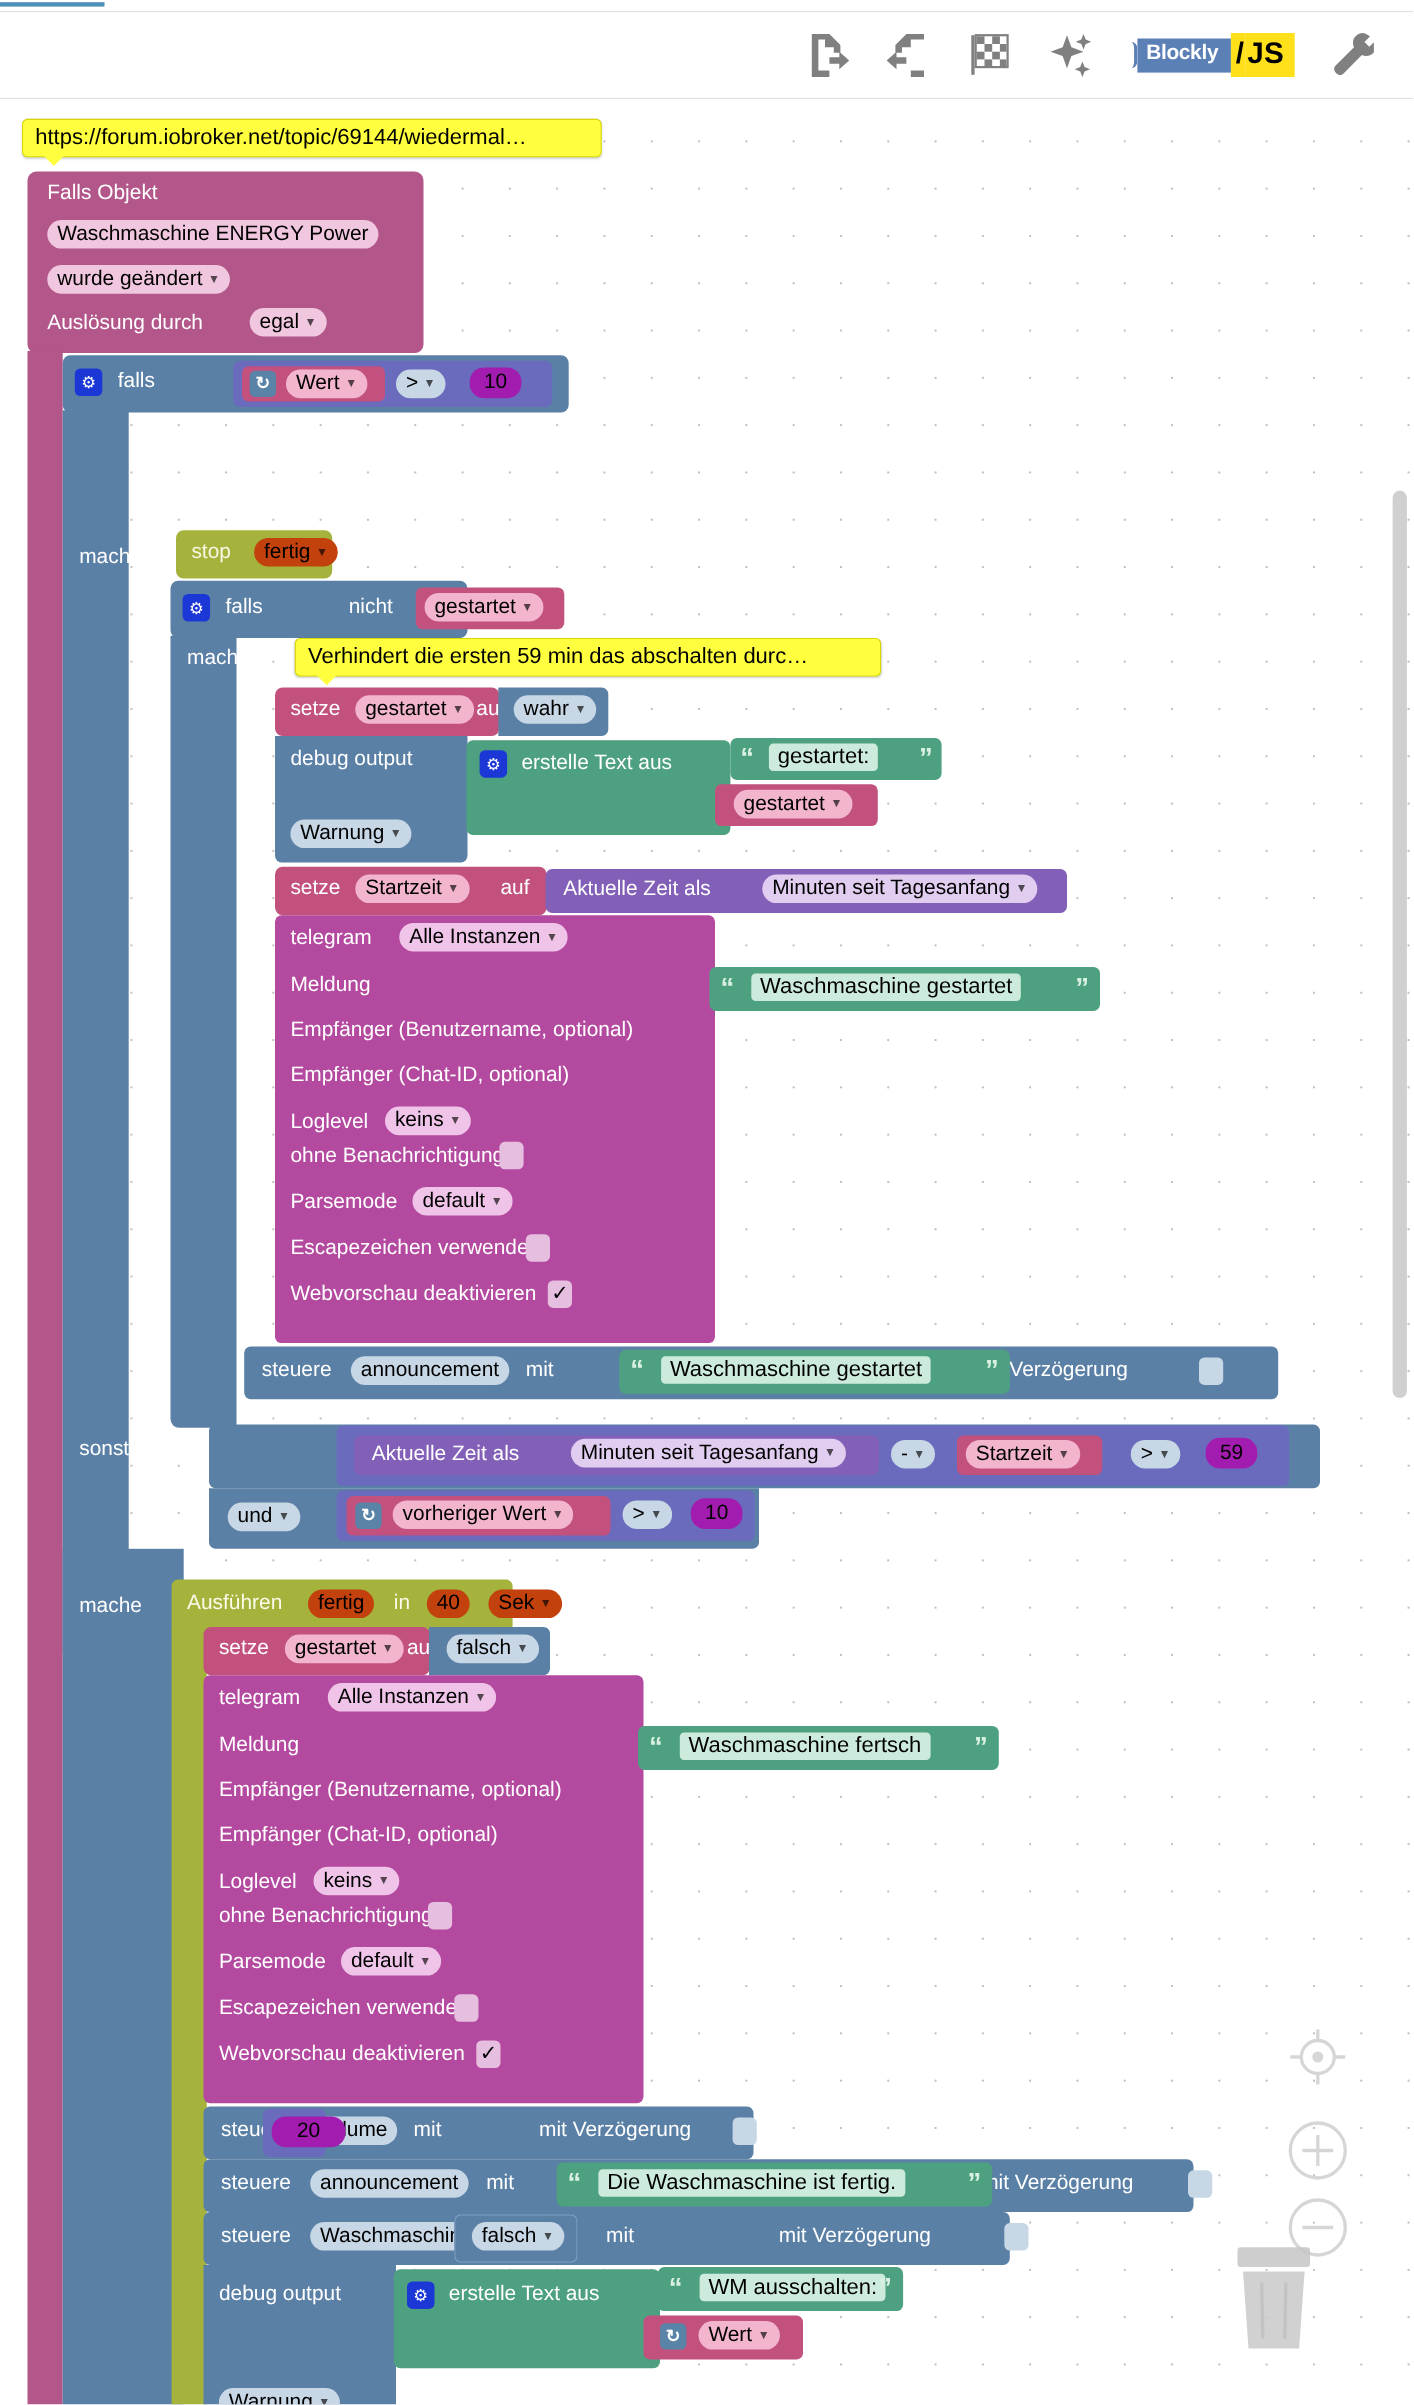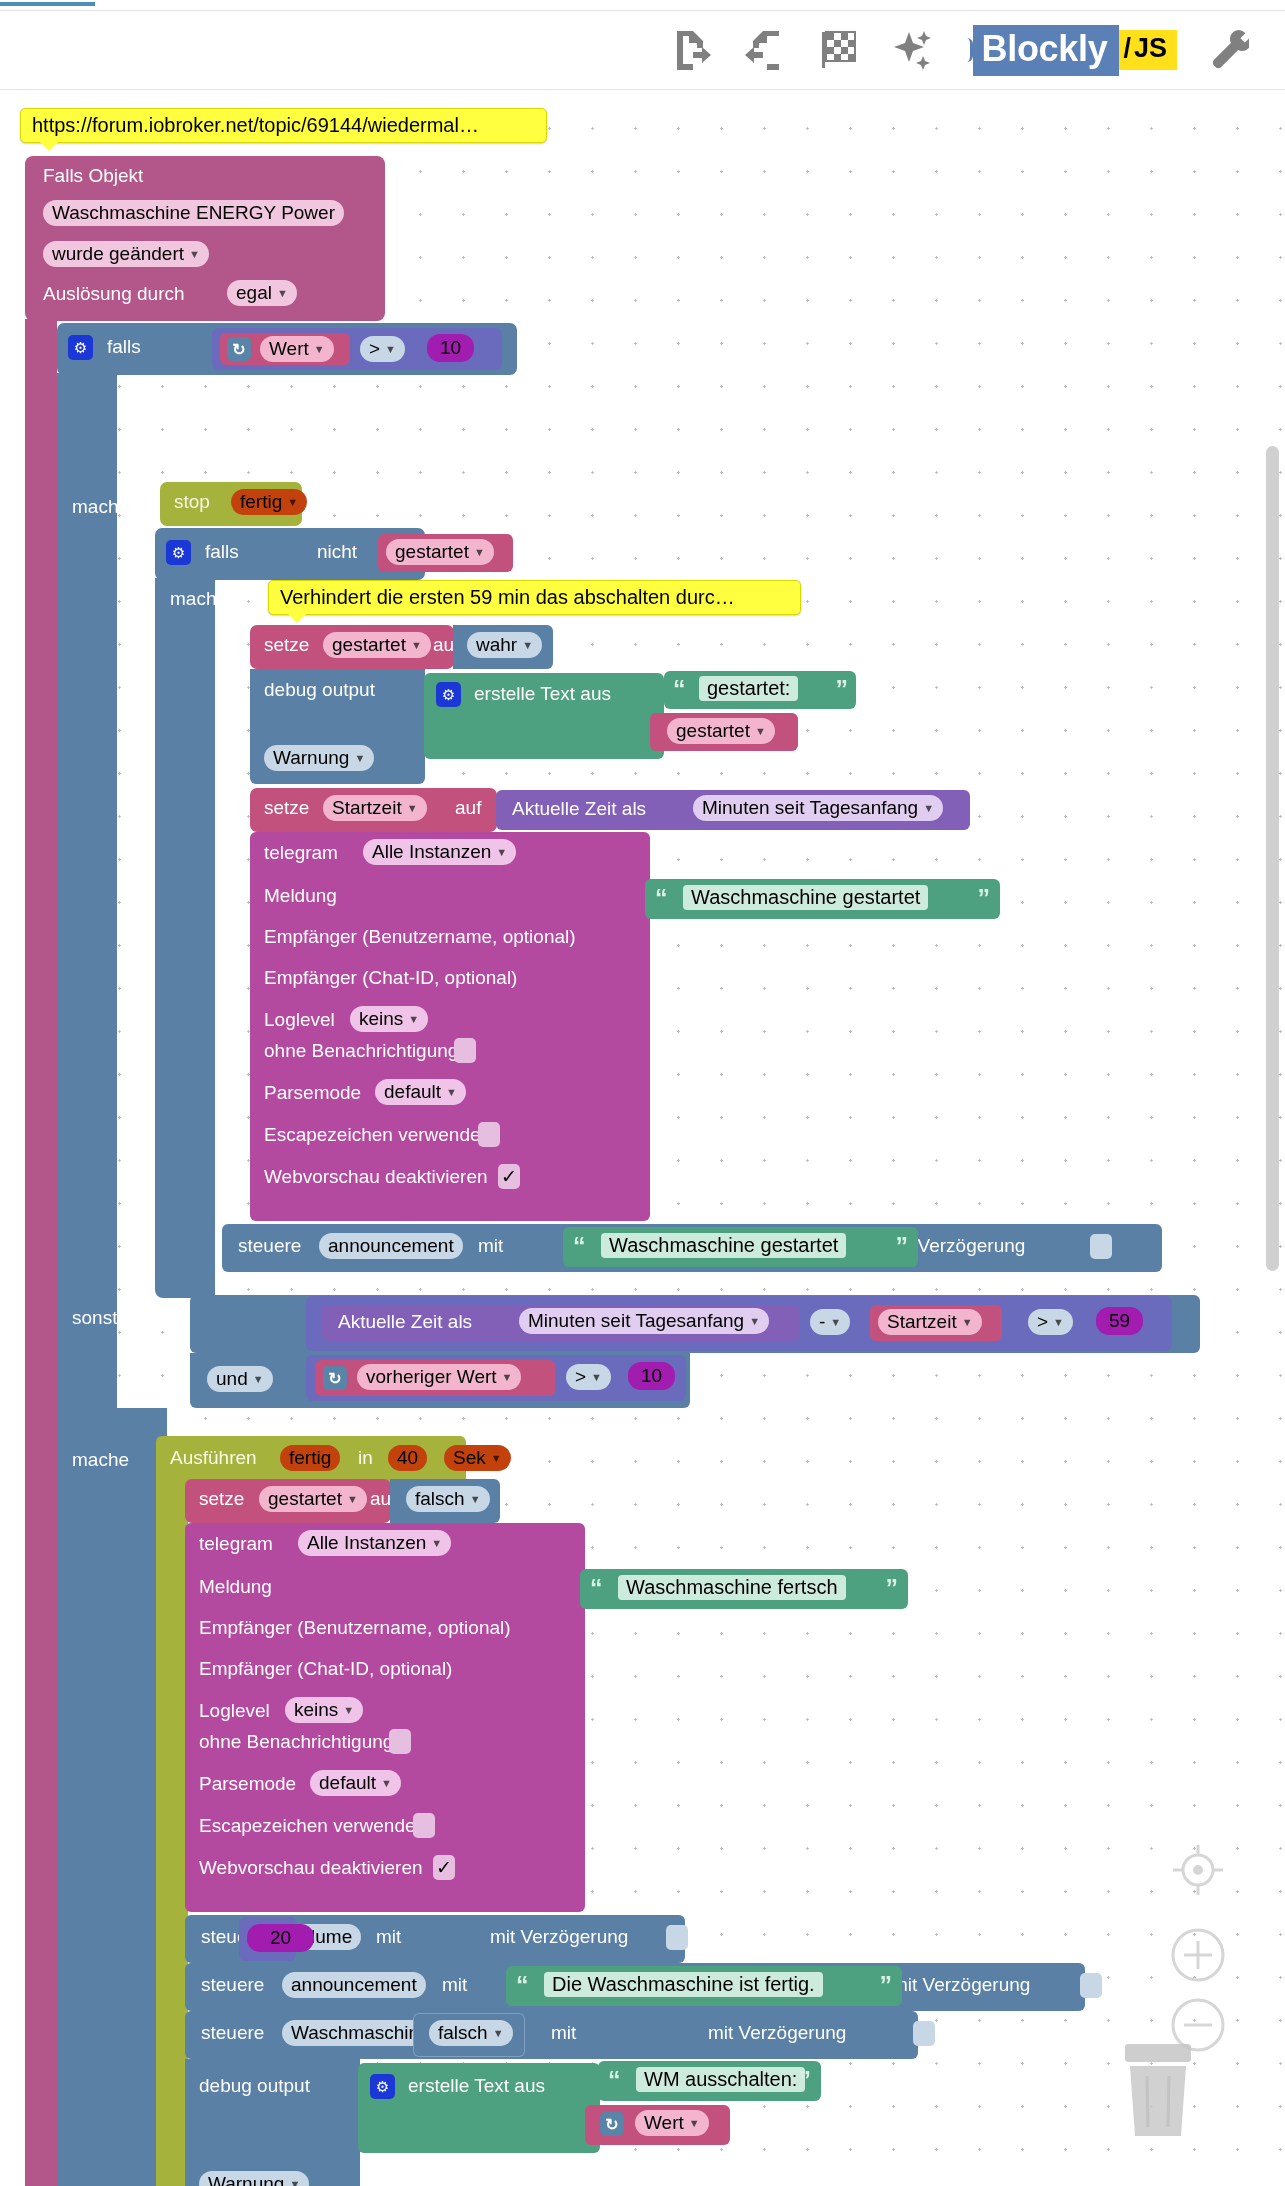--- a/index.html
+++ b/index.html
@@ -17,21 +17,21 @@
   .progress-strip .bar { position:absolute; left:0; top:2px; width:95px; height:4px; background:#4a90b8; }
 
   .toolbar {
     height:80px; background:#fff; border-top:1px solid #e2e2e2; border-bottom:1px solid #e2e2e2;
     display:flex; align-items:center; justify-content:flex-end; padding-right:30px; gap:22px;
   }
   .tb-icon { width:52px; height:52px; display:flex; align-items:center; justify-content:center; cursor:pointer; }
   .tb-icon svg { display:block; }
   .blockly-js { display:flex; align-items:center; height:42px; margin:0 4px; position:relative; }
   .blockly-js .notch { width:8px; height:24px; background:#fff; border-right:3px solid #5b7fb4; border-radius:0 6px 6px 0;}
-  .bj-blue { background:#5b80b6; color:#fff; font-weight:bold; font-size:36px; padding:3px 12px 6px 8px; letter-spacing:-0.3px;}
+  .bj-blue { background:#5b80b6; color:#fff; font-weight:bold; font-size:19px; padding:3px 12px 6px 8px; letter-spacing:-0.3px;}
   .bj-slash { background:#ffe01a; color:#000; font-weight:bold; font-size:27px; padding:3px 1px 6px 4px;}
   .bj-js { background:#ffe01a; color:#000; font-weight:bold; font-size:27px; padding:3px 10px 6px 2px;}
 
   
   .workspace {
     position:absolute; top:91px; left:0; right:0; bottom:0;
     background-color:#ffffff;
     background-image:
       radial-gradient(circle, #bfbfbf 1.1px, transparent 1.2px);
     background-size:43px 43px;

